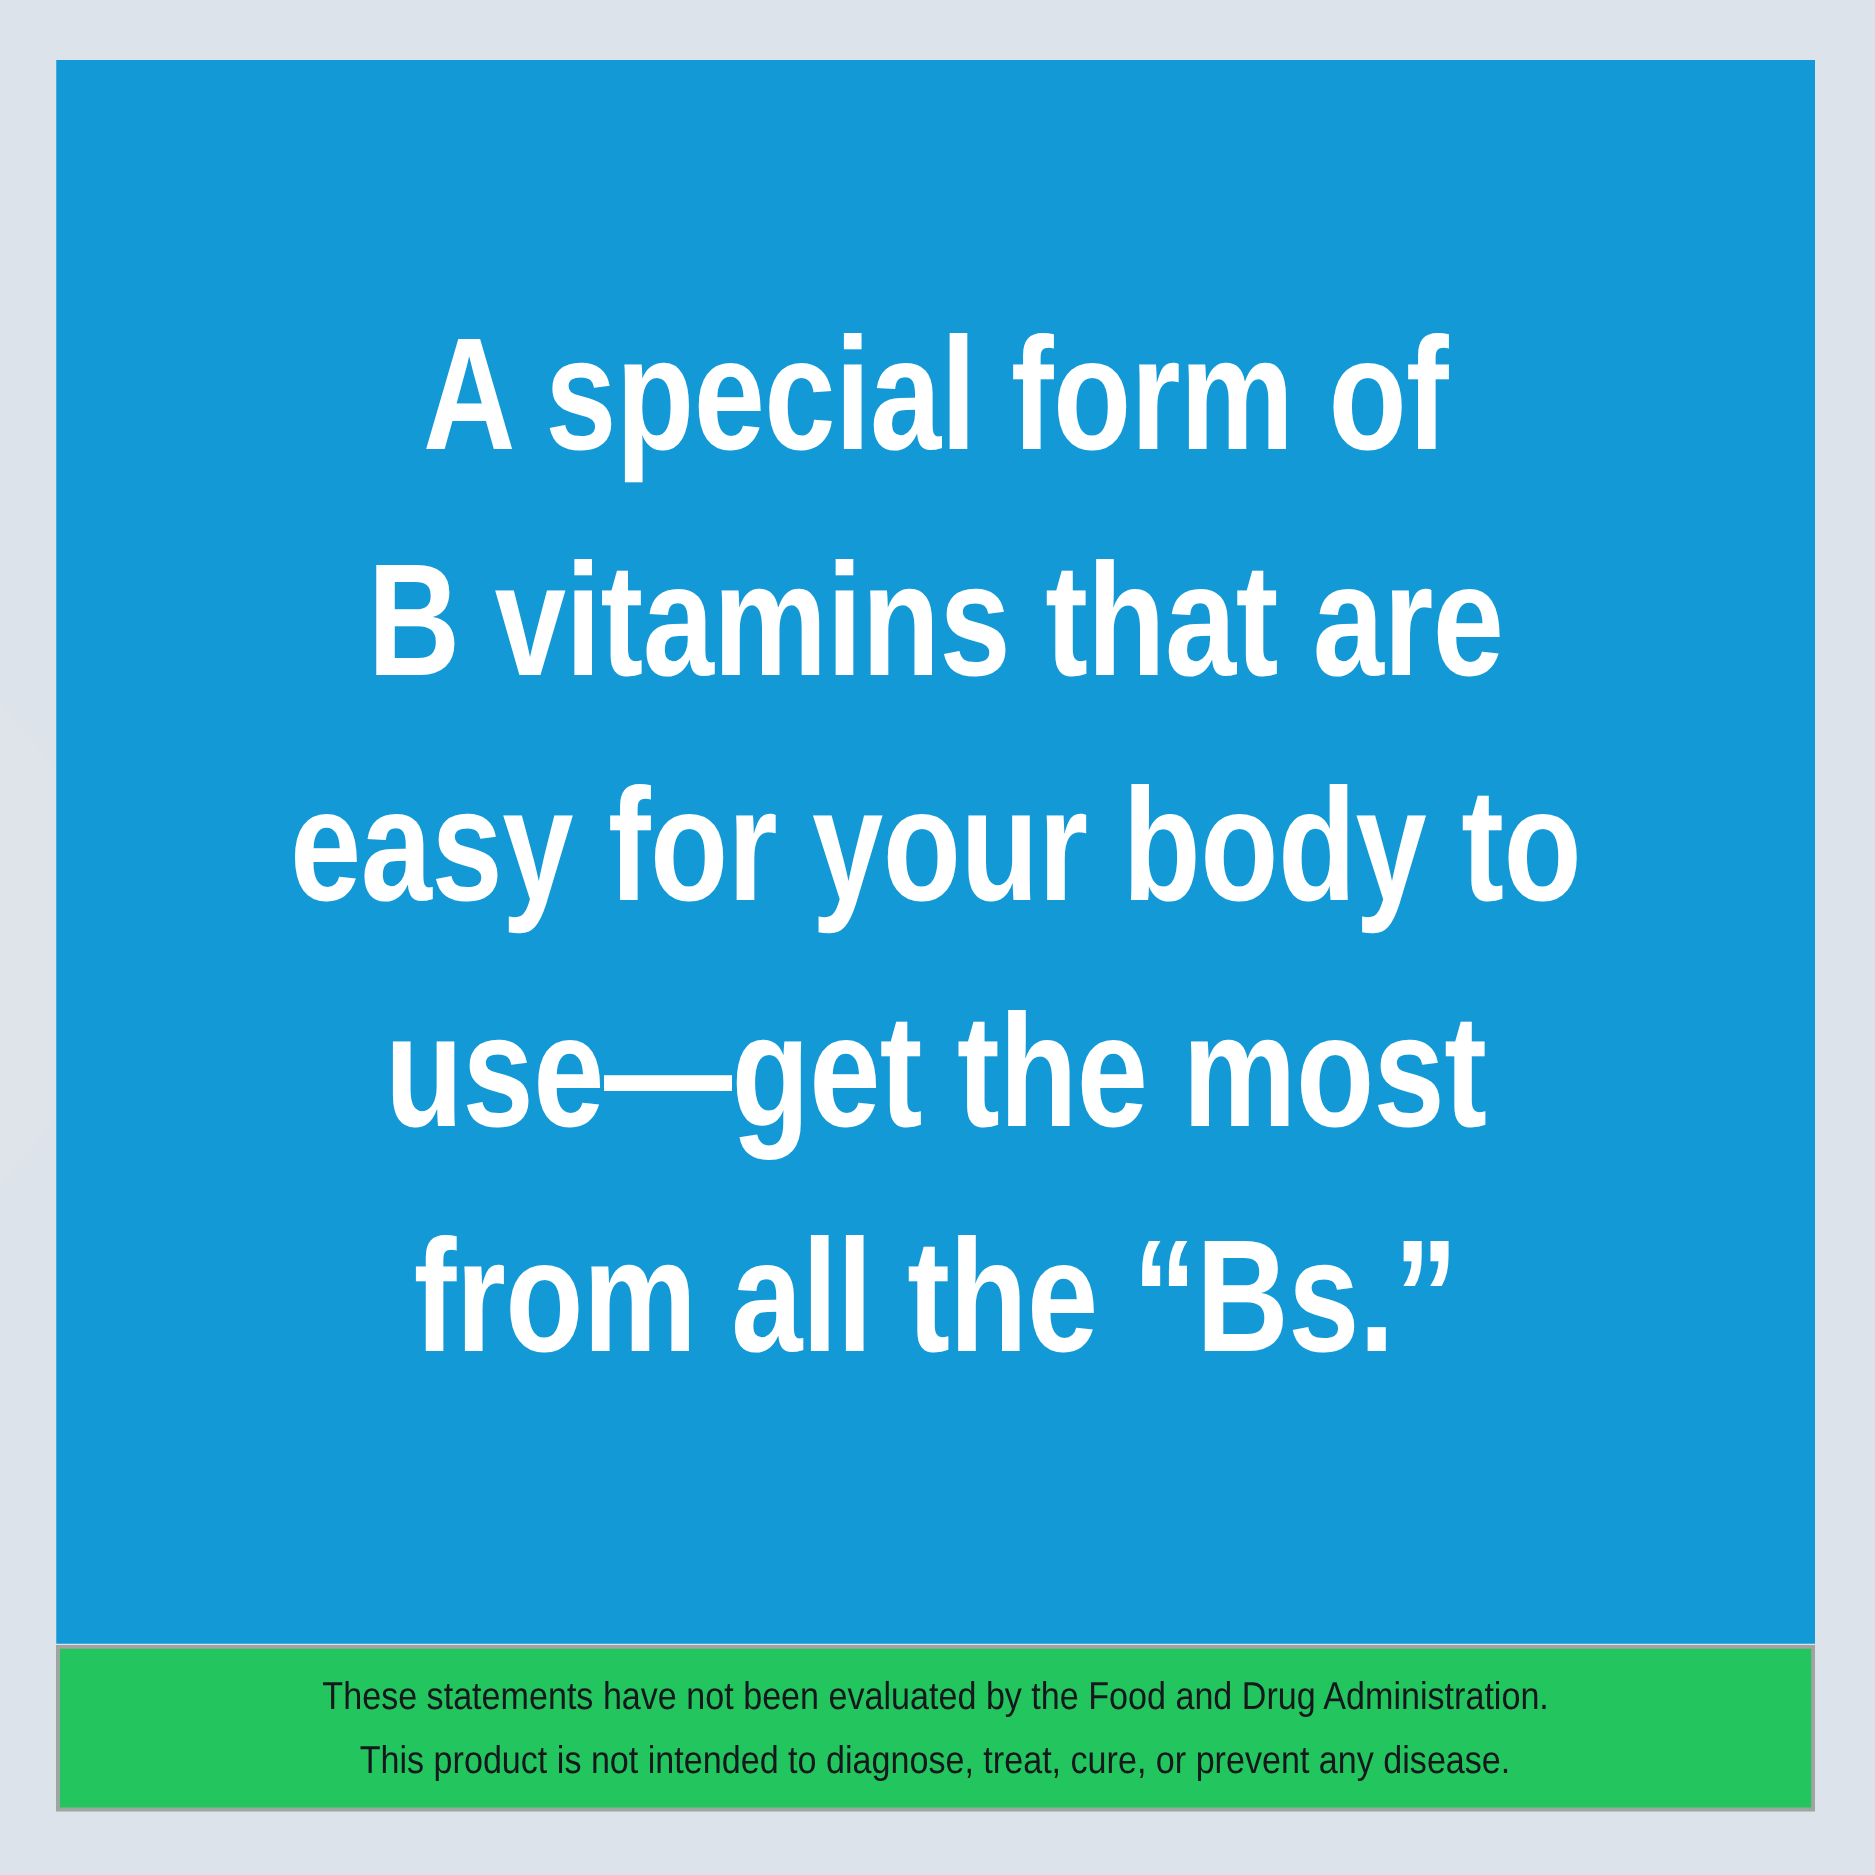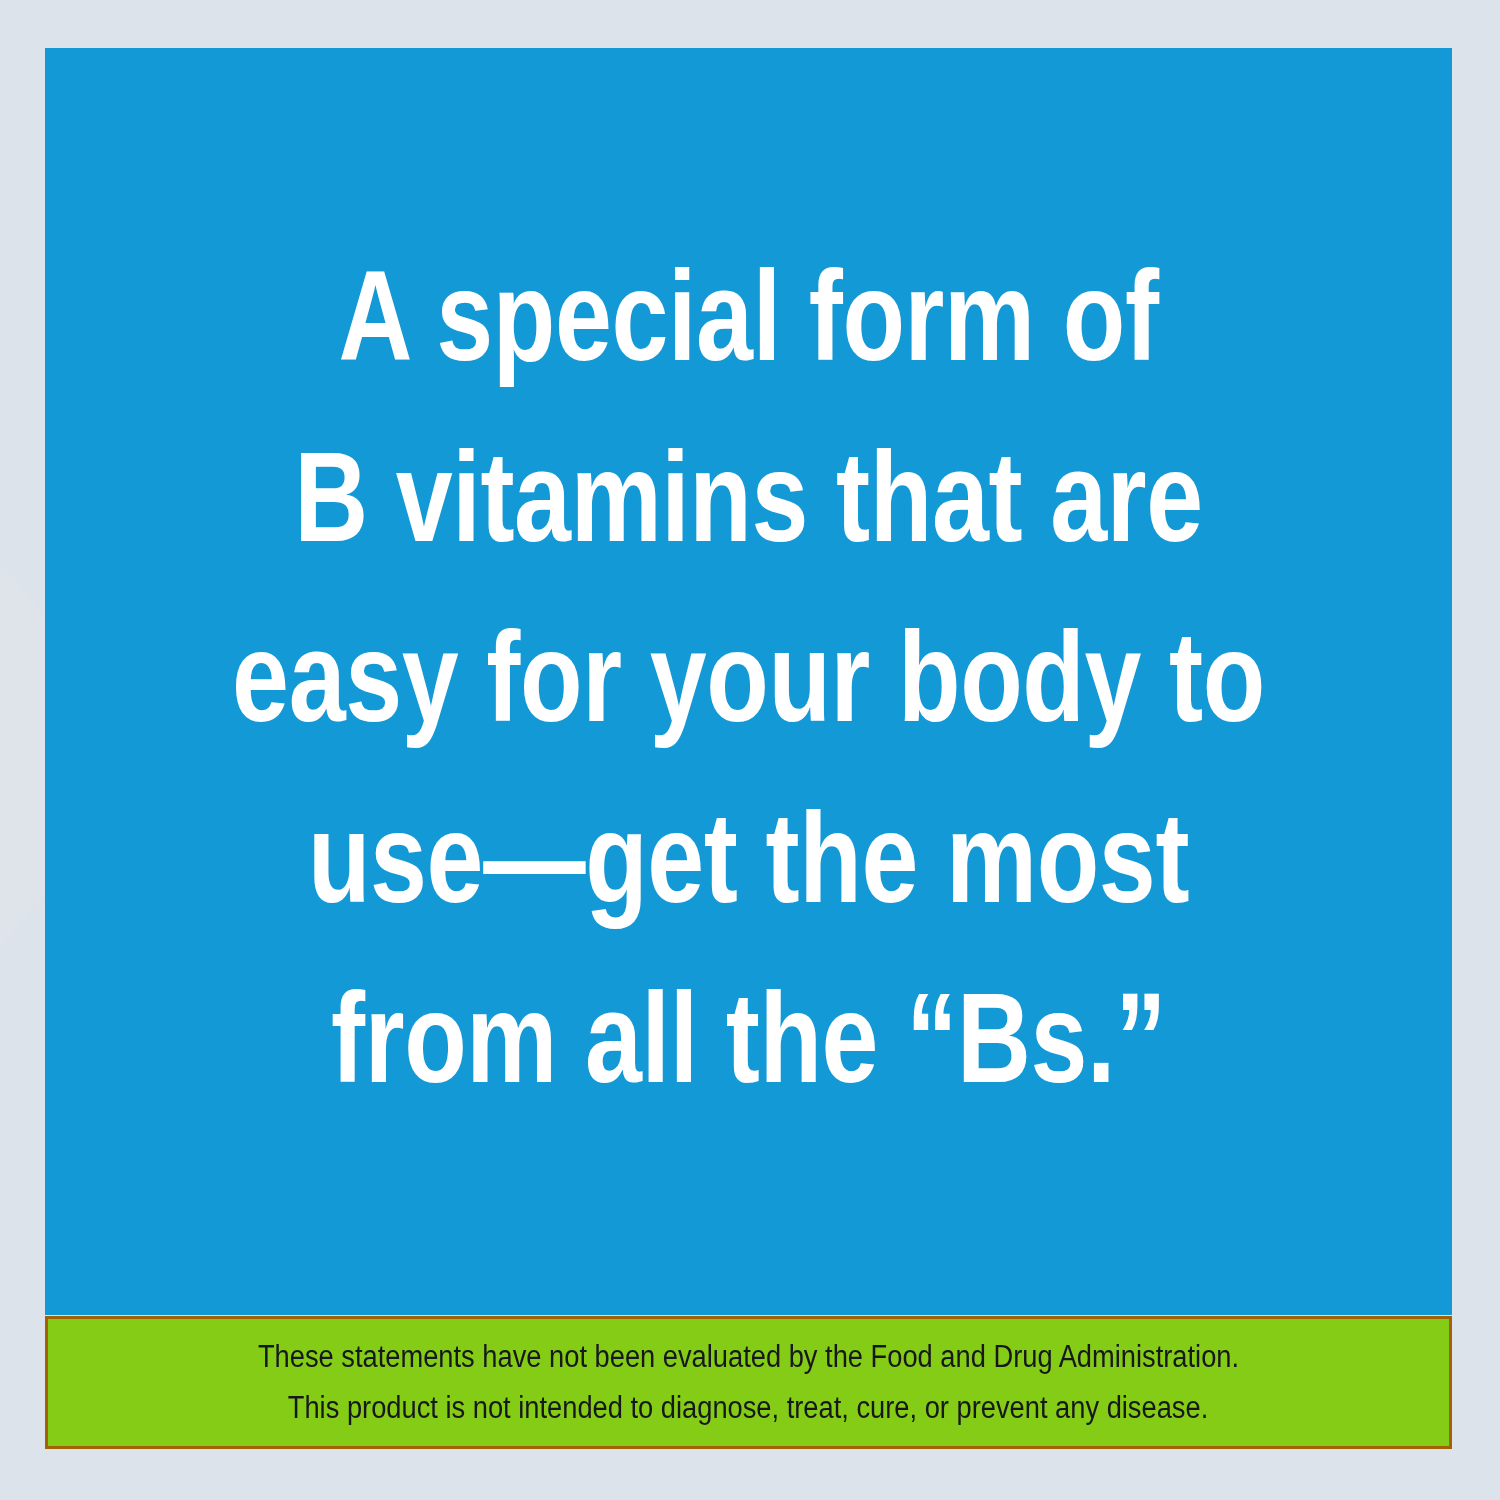--- a/index.html
+++ b/index.html
@@ -70,22 +70,22 @@
     display:block;
   }
 
   
   #disclaimer-box {
     position:absolute;
     left:45px;
     top:1316px;
     width:1407px;
     height:133px;
-    background:#84cc16;
-    border:3px solid #a16207;
+    background:#22c55e;
+    border:3px solid #a3a3a3;
     z-index:3;
     display:flex;
     flex-direction:column;
     align-items:center;
     justify-content:center;
   }
 
   #disclaimer-box .dl-line {
     display:block;
     color:#16181c;

